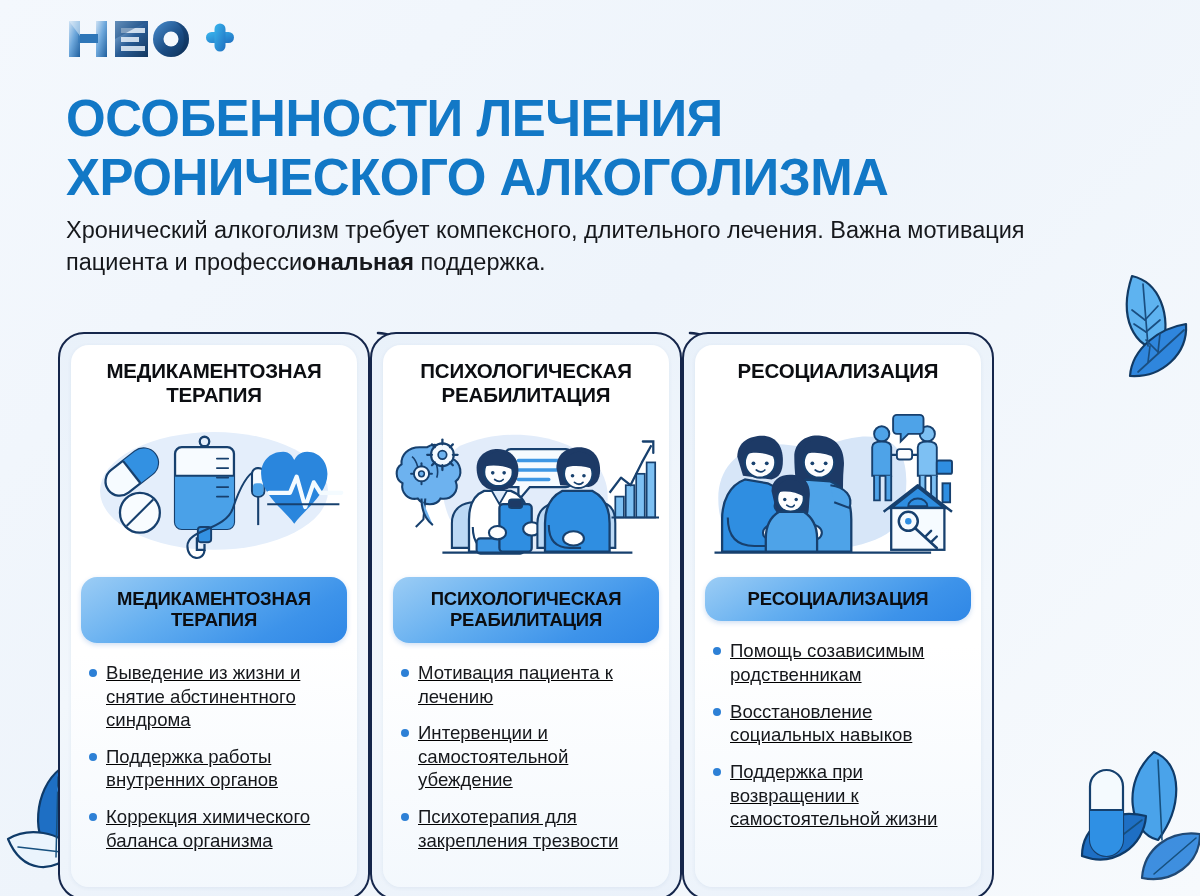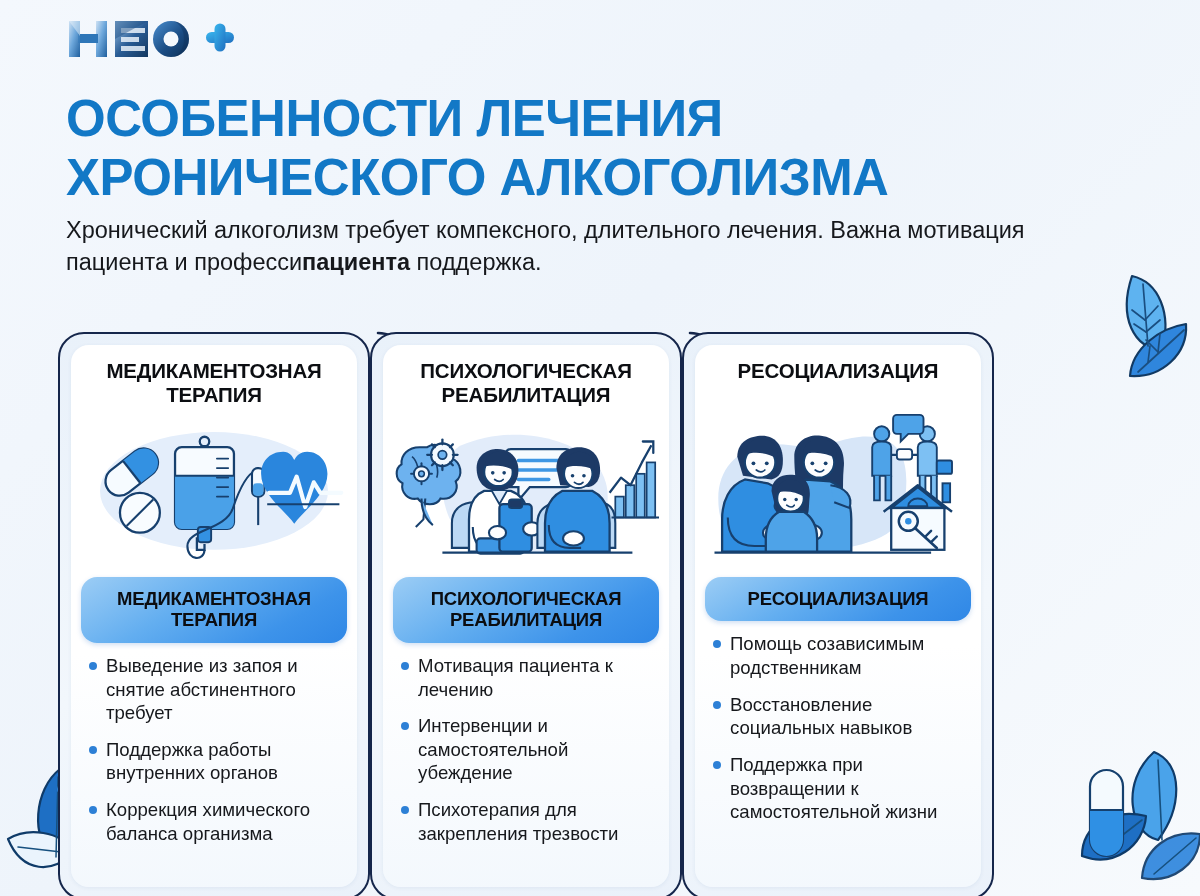--- a/index.html
+++ b/index.html
@@ -124,22 +124,23 @@
     text-align: center;
     text-transform: uppercase;
     padding: 11px 8px 12px;
     letter-spacing: -0.2px;
     box-shadow: 0 2px 5px rgba(40,110,200,.22);
   }
 
   .bullets {
     list-style: none;
     width: 100%;
-    margin-top: 11px;
+    margin-top: 18px;
     padding: 0 4px 0 6px;
+    text-decoration: underline;
   }
   .bullets li {
     position: relative;
     padding-left: 19px;
     margin-bottom: 13px;
     font-size: 18.6px;
     line-height: 1.27;
     color: #16181c;
   }
   .bullets li::before {
@@ -213,21 +214,21 @@
       <rect x="148.5" y="7.5" width="11" height="28" rx="5.5" fill="url(#lgP)"></rect>
     </g>
   </svg>
 </div>
 
 <h1 class="page-title">
   <span>ОСОБЕННОСТИ ЛЕЧЕНИЯ</span>
   <span>ХРОНИЧЕСКОГО АЛКОГОЛИЗМА</span>
 </h1>
 
-<p class="page-subtitle"><span>Хронический алкоголизм требует компексного, длительного лечения. Важна мотивация пациента и професси</span><b>пациента</b><span> поддержка.</span></p>
+<p class="page-subtitle"><span>Хронический алкоголизм требует компексного, длительного лечения. Важна мотивация пациента и професси</span><b>ональная</b><span> поддержка.</span></p>
 
 <div class="deco deco-tr">
   <svg viewBox="0 0 140 170" width="140" height="170">
     <g stroke="#123a63" stroke-width="2.2" stroke-linejoin="round">
       <path d="M70 14 C97 20 110 52 100 88 C72 86 56 56 70 14 Z" fill="#5eb3f0"></path>
       <path d="M124 62 C126 92 100 116 68 114 C70 86 98 66 124 62 Z" fill="#2f86dd"></path>
     </g>
     <g stroke="#1a4e80" stroke-width="1.7" fill="none" stroke-linecap="round">
       <path d="M86 84 L81 22"></path>
       <path d="M83 58 L96 44"></path>
@@ -327,21 +328,21 @@
                      C286 52 278 40 264 40 C256 40 252 45 250 49 C248 45 245 40 238 40 Z" fill="#2a86dd" transform="translate(-18,2) scale(.97) translate(0,0)"></path>
             <path d="M198 84 h22 l7 -17 l9 32 l9 -26 l7 11 h22" fill="none" stroke="#f4fbff" stroke-width="4.4" stroke-linejoin="round" stroke-linecap="round"></path>
             <line x1="196" y1="96" x2="272" y2="96" stroke="#17406e" stroke-width="2.2"></line>
           </g>
         </svg>
       </div>
 
       <div class="badge">МЕДИКАМЕНТОЗНАЯ ТЕРАПИЯ</div>
 
       <ul class="bullets">
-        <li>Выведение из запоя и снятие абстинентного требует</li>
+        <li>Выведение из жизни и снятие абстинентного синдрома</li>
         <li>Поддержка работы внутренних органов</li>
         <li>Коррекция химического баланса организма</li>
       </ul>
     </div>
   </div>
 
   <div class="connector">
     <svg viewBox="0 0 76 568" width="76" height="568" preserveAspectRatio="none">
       <g fill="none" stroke="#15264b" stroke-width="2.6" stroke-linecap="round">
         <path d="M8 1 C8 1 38 1 38 30 L38 196"></path>

